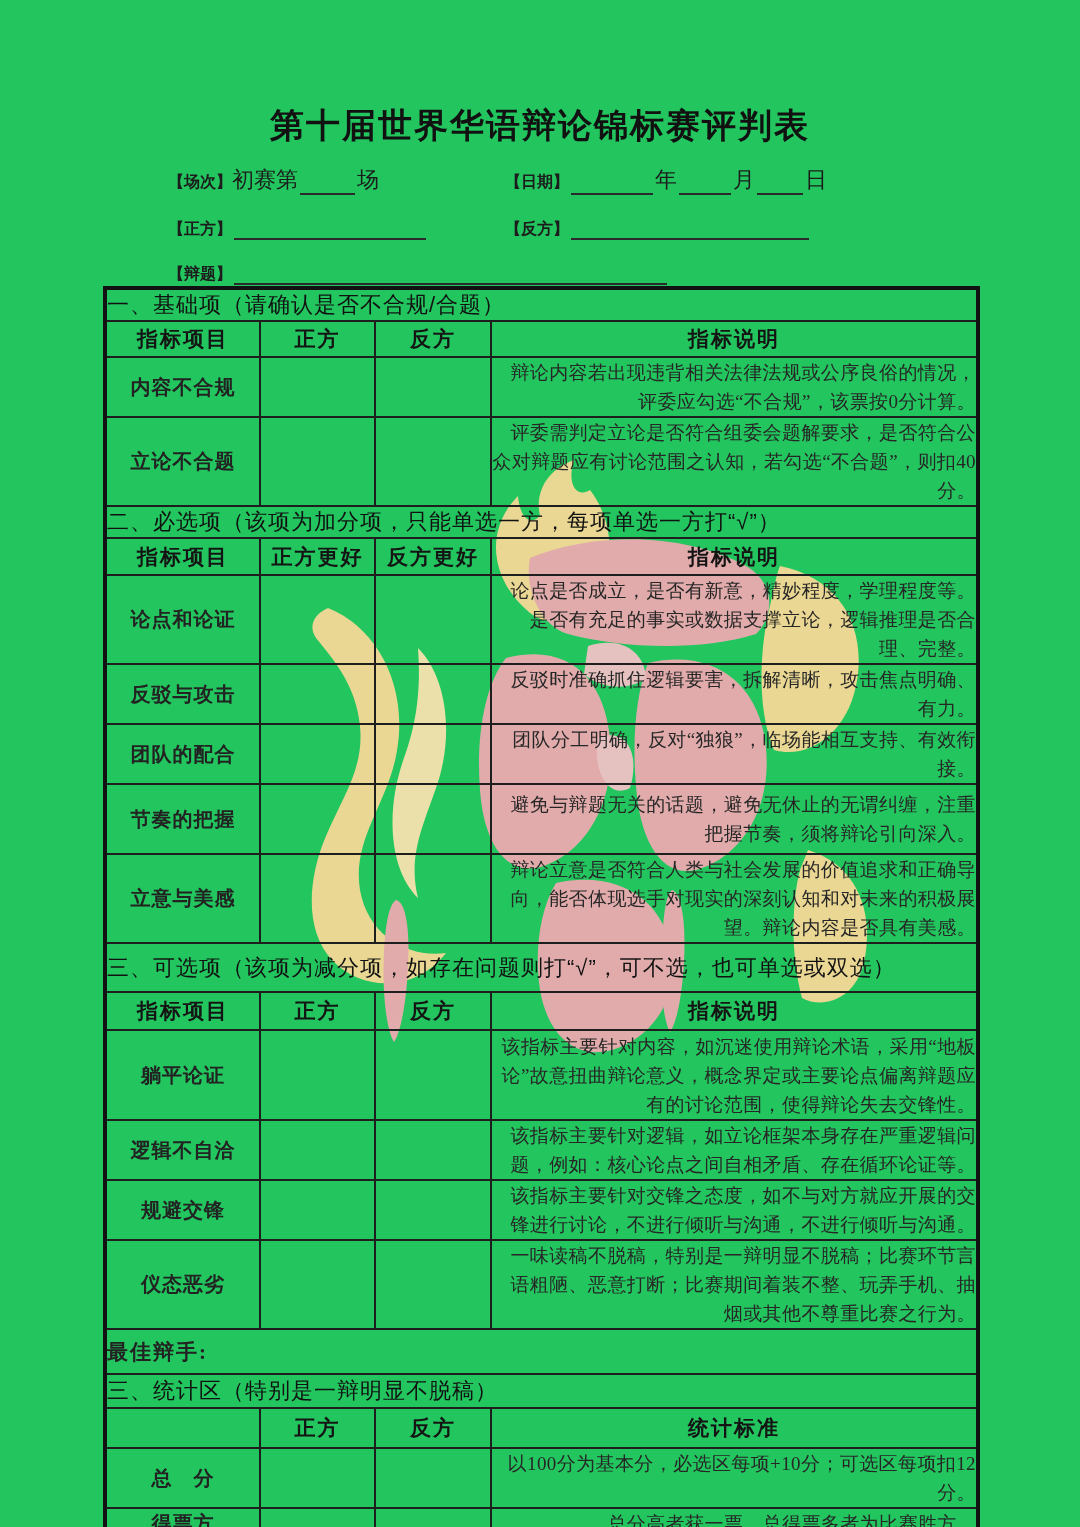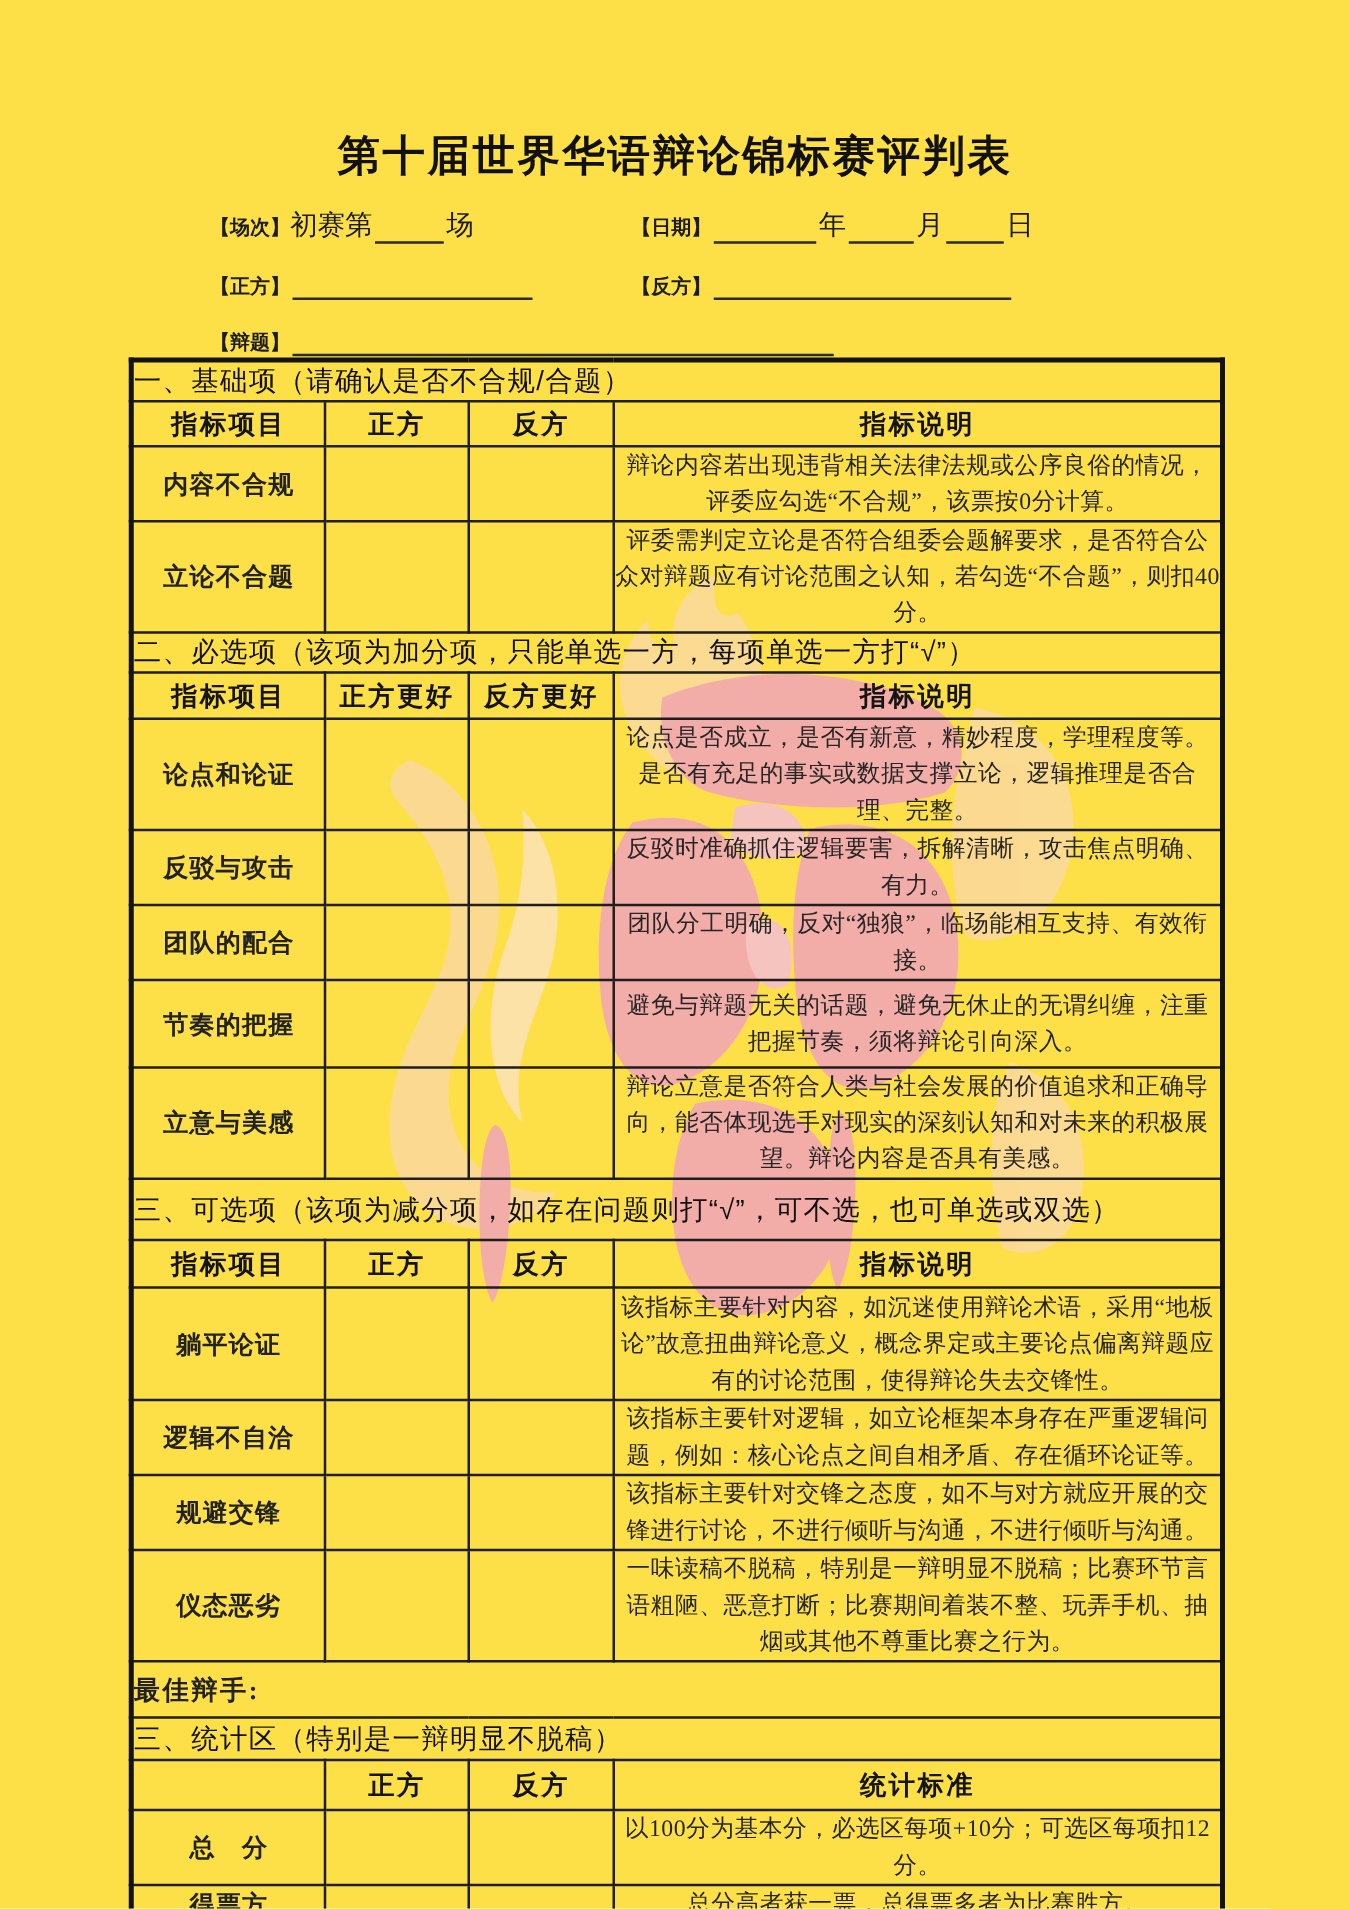--- a/index.html
+++ b/index.html
@@ -1,16 +1,16 @@
 <!DOCTYPE html>
 <html><head>
 <meta charset="utf-8">
 <style>
   html,body{margin:0;padding:0;background:#ffffff;}
-  .page{position:relative;width:1080px;height:1527px;background:#fde047;overflow:hidden;
+  .page{position:relative;width:1080px;height:1527px;background:#22c55e;overflow:hidden;
         font-family:"Liberation Serif","DejaVu Serif",serif;color:#1c1c1c;}
   .watermark{position:absolute;left:268px;top:438px;width:618px;height:628px;z-index:0;}
   .content{position:absolute;inset:0;z-index:1;}
   h1{margin:0;padding-top:100px;height:50px;line-height:50px;text-align:center;
      font-family:"Liberation Sans","DejaVu Sans",sans-serif;
      font-size:34px;font-weight:bold;letter-spacing:2px;color:#111;}
   .hrow{margin-left:168px;height:45px;display:flex;align-items:flex-end;
         font-size:22px;white-space:nowrap;}
   .hgroup{display:inline-block;}
   .g1{width:337px;}
@@ -20,21 +20,21 @@
   .w55{width:55px;}.w85{width:82px;}.w52{width:52px;}.w48{width:46px;}
   .w190{width:192px;}.w215{width:238px;}.w433{width:433px;}
   table.grid{border-collapse:collapse;table-layout:fixed;width:877px;margin:1px 0 0 103px;
              border:4px solid #121212;background:transparent;}
   table.grid td{border:2px solid #1e1e1e;padding:0;vertical-align:middle;background:transparent;}
   td.sect{border-top-width:4px;border-bottom-width:3px;
           font-family:"Liberation Sans","DejaVu Sans",sans-serif;
           font-weight:normal;font-size:22px;letter-spacing:1px;padding-left:12px;color:#111;}
   tr.cols td{font-weight:bold;font-size:21px;text-align:center;letter-spacing:2px;color:#141414;}
   td.item{font-weight:bold;font-size:20px;text-align:center;letter-spacing:1px;color:#222;}
-  td.desc{font-size:19px;line-height:29px;text-align:center;padding:4px 8px 4px 13px;
+  td.desc{font-size:19px;line-height:29px;text-align:right;padding:4px 8px 4px 13px;
           letter-spacing:0.4px;color:#262626;}
   td.best{border-top-width:4px;border-bottom-width:4px;font-weight:bold;font-size:21px;
           padding-left:45px;letter-spacing:2px;color:#222;}
 </style>
 </head>
 <body>
 
 <div class="page">
 
   <svg class="watermark" viewBox="0 0 618 628" aria-hidden="true">

